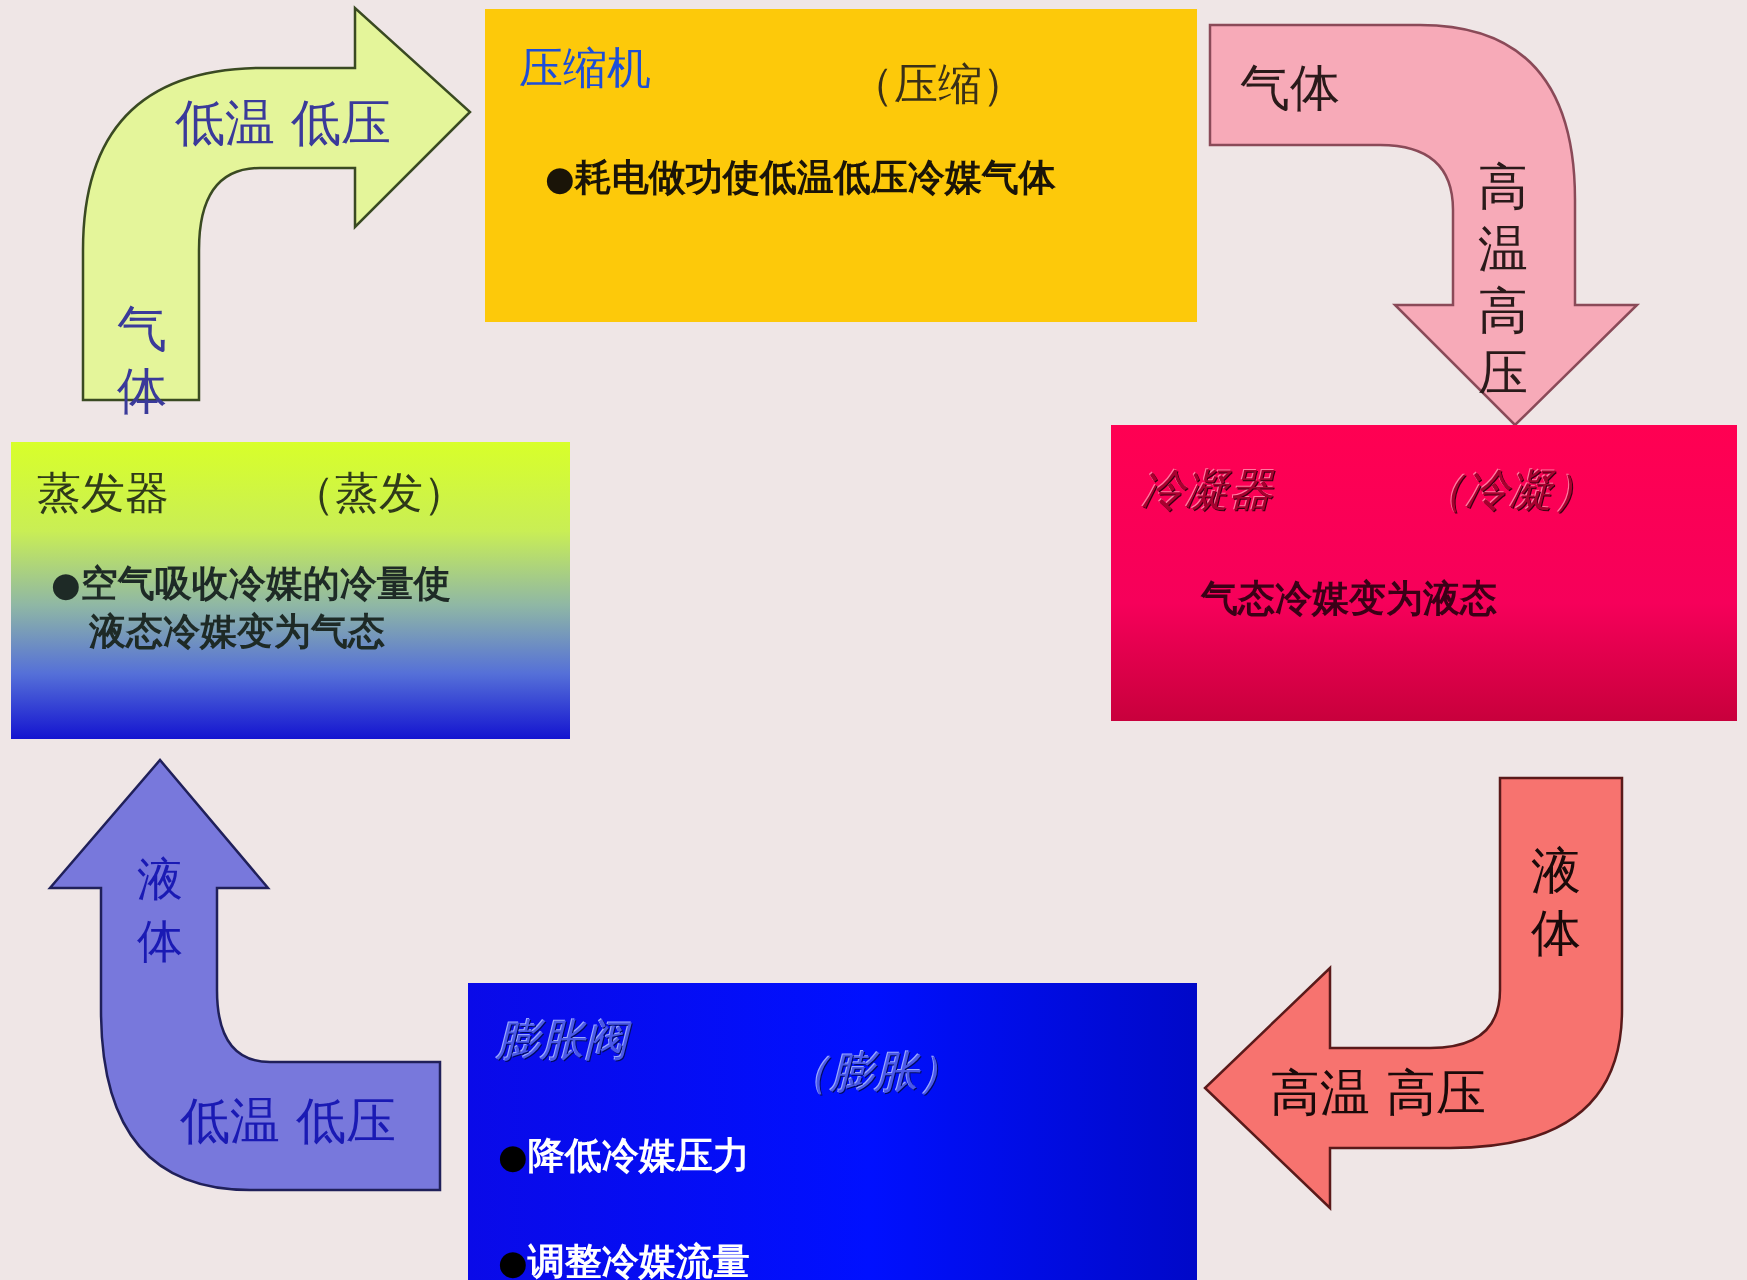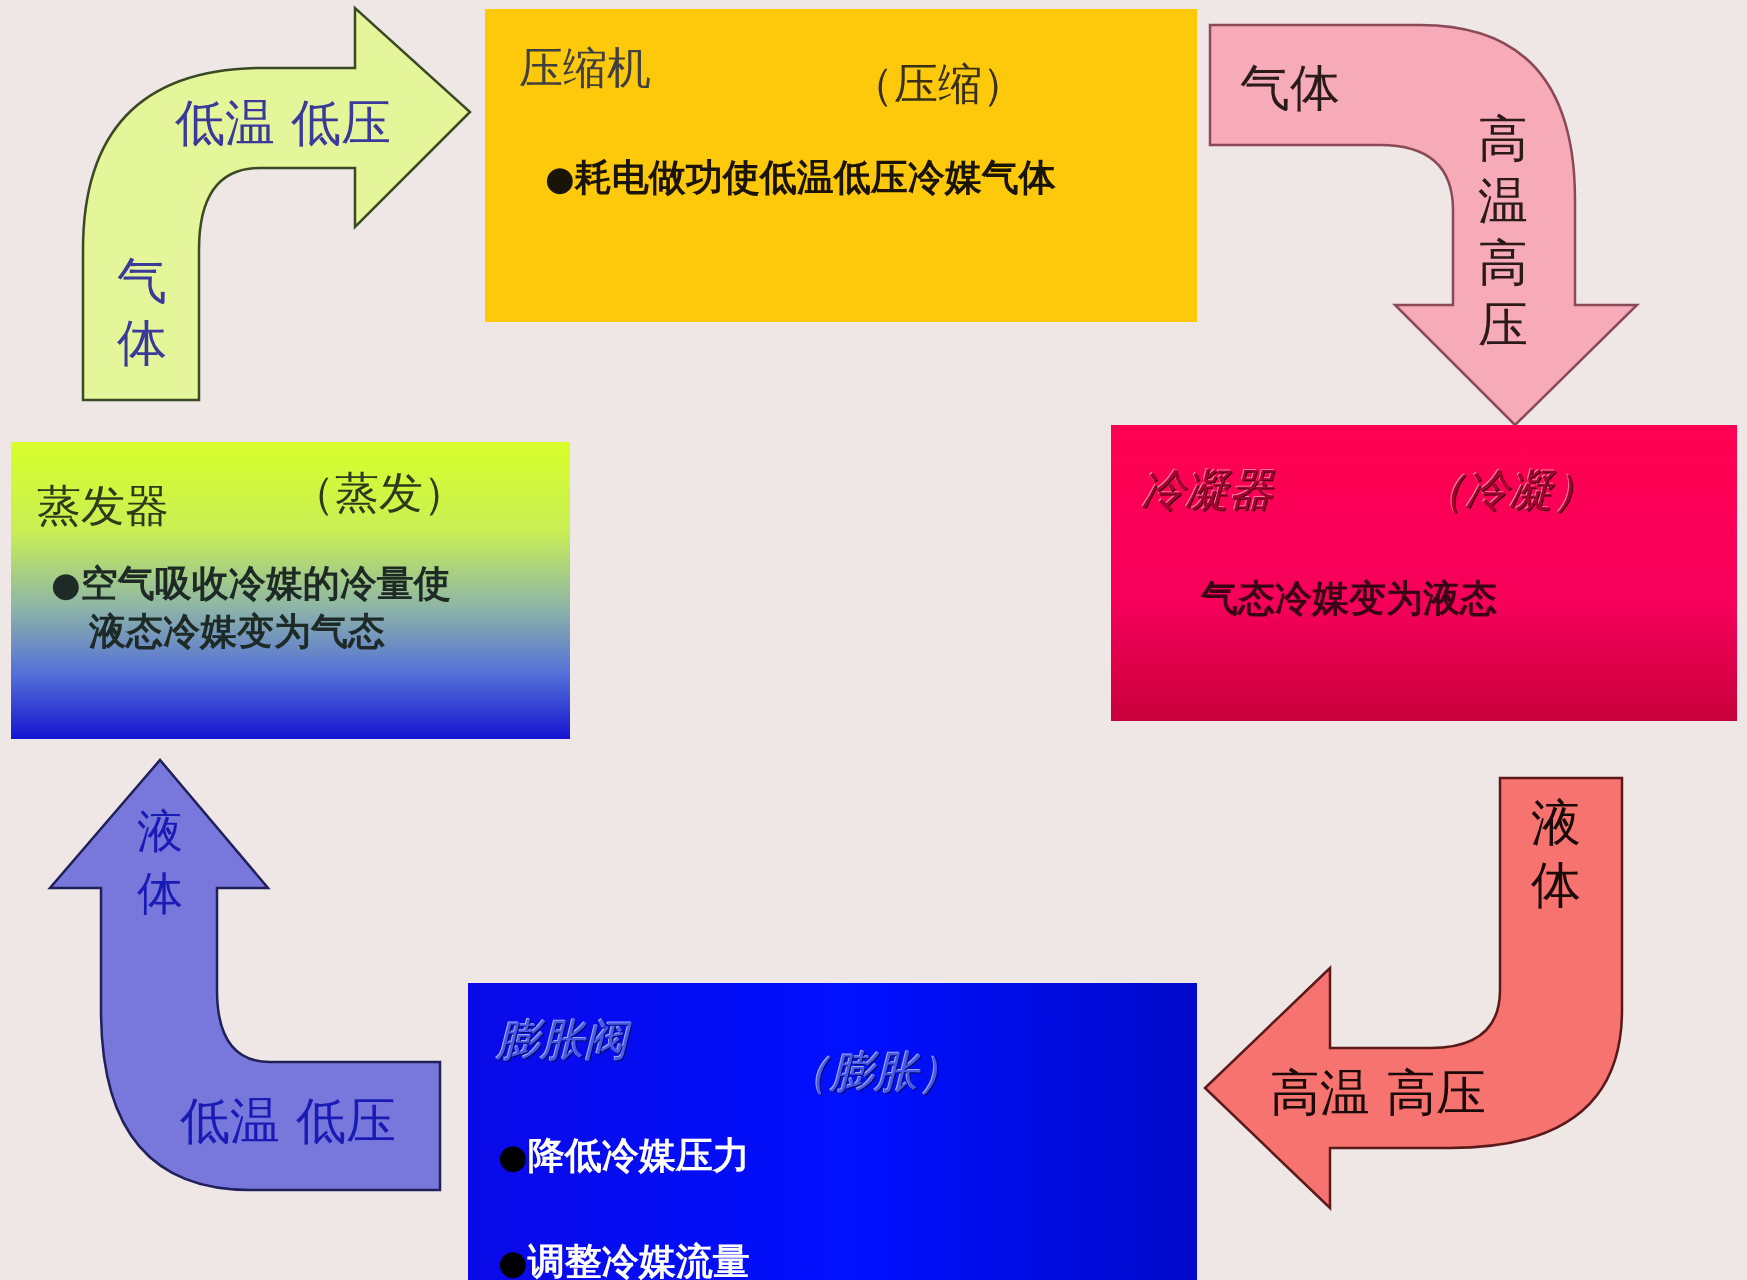--- a/index.html
+++ b/index.html
@@ -10,45 +10,45 @@
   }
   svg.arrows { position:absolute; left:0; top:0; width:1747px; height:1280px; }
   .box { position:absolute; box-sizing:border-box; }
   .box .title { position:absolute; font-size:44px; white-space:nowrap; }
   .box .subtitle { position:absolute; font-size:44px; white-space:nowrap; }
   .box .bullets { position:absolute; font-size:37px; font-weight:bold; line-height:48px; }
   .box .bullet-line { display:block; }
   .dot { font-size:34px; }
 
   #compressor { left:485px; top:9px; width:712px; height:313px; background:#fdc90a; }
-  #compressor .title { left:34px; top:30px; color:#404040; }
+  #compressor .title { left:34px; top:30px; color:#1d4ed8; }
   #compressor .subtitle { left:365px; top:46px; color:#3a3018; }
   #compressor .bullets { left:60px; top:145px; width:640px; color:#1a1408; }
 
   #condenser { left:1111px; top:425px; width:626px; height:296px;
     background:linear-gradient(180deg,#ff0052 0%,#f6005a 60%,#c8003c 100%); }
   #condenser .title { left:30px; top:36px; color:#a8002f; font-style:italic; text-shadow:1px 1px 0 #3a0012, -1px -1px 0 #ff7aa0; }
   #condenser .subtitle { left:310px; top:36px; color:#a8002f; font-style:italic; text-shadow:1px 1px 0 #3a0012, -1px -1px 0 #ff7aa0; }
   #condenser .bullets { left:52px; top:150px; width:560px; color:#3a0016; }
 
   #evaporator { left:11px; top:442px; width:559px; height:297px;
     background:linear-gradient(180deg,#d8ff2a 0%,#c9ee55 30%,#8fb7a5 55%,#5570d8 78%,#1414d0 100%); }
-  #evaporator .title { left:26px; top:22px; color:#2f3a1a;margin-top:13px; }
+  #evaporator .title { left:26px; top:22px; color:#2f3a1a; }
   #evaporator .subtitle { left:280px; top:22px; color:#2f3a1a; }
   #evaporator .bullets { left:40px; top:118px; width:520px; color:#1e2a26; }
 
   #expansion { left:468px; top:983px; width:729px; height:297px;
     background:linear-gradient(90deg,#0a0ae8 0%,#0010ff 55%,#0008c8 100%); }
   #expansion .title { left:28px; top:28px; color:#4a58e8; font-style:italic; text-shadow:1px 1px 0 #000c60, -1px -1px 0 #9aa8ff; }
   #expansion .subtitle { left:318px; top:16px; color:#4a58e8; font-style:italic; text-shadow:1px 1px 0 #000c60, -1px -1px 0 #9aa8ff;margin-top:44px; }
   #expansion .bullets { left:30px; top:120px; width:680px; color:#ffffff; line-height:106px; }
   #expansion .dot { color:#000; }
 
   .alabel { position:absolute; font-size:50px; white-space:nowrap; }
-  .vlabel { position:absolute; font-size:50px; width:56px; line-height:62px; text-align:center; word-break:break-all; }
+  .vlabel { position:absolute; font-size:50px; width:56px; line-height:62px; text-align:center; word-break:break-all;margin-top:48px; }
 </style>
 </head>
 <body>
 
 <svg class="arrows" viewBox="0 0 1747 1280">
 
   <path d="M83,400 L83,250 Q83,70 260,68 L355,68 L355,8 L470,112 L355,227 L355,168 L260,168 Q199,168 199,250 L199,400 Z" fill="#e4f59a" stroke="#3a4a22" stroke-width="2.5"></path>
 
   <path d="M1210,25 L1420,25 Q1575,25 1575,200 L1575,305 L1637,305 L1515,425 L1395,305 L1453,305 L1453,210 Q1453,145 1380,145 L1210,145 Z" fill="#f7aab8" stroke="#8a4a58" stroke-width="2.5"></path>
 

